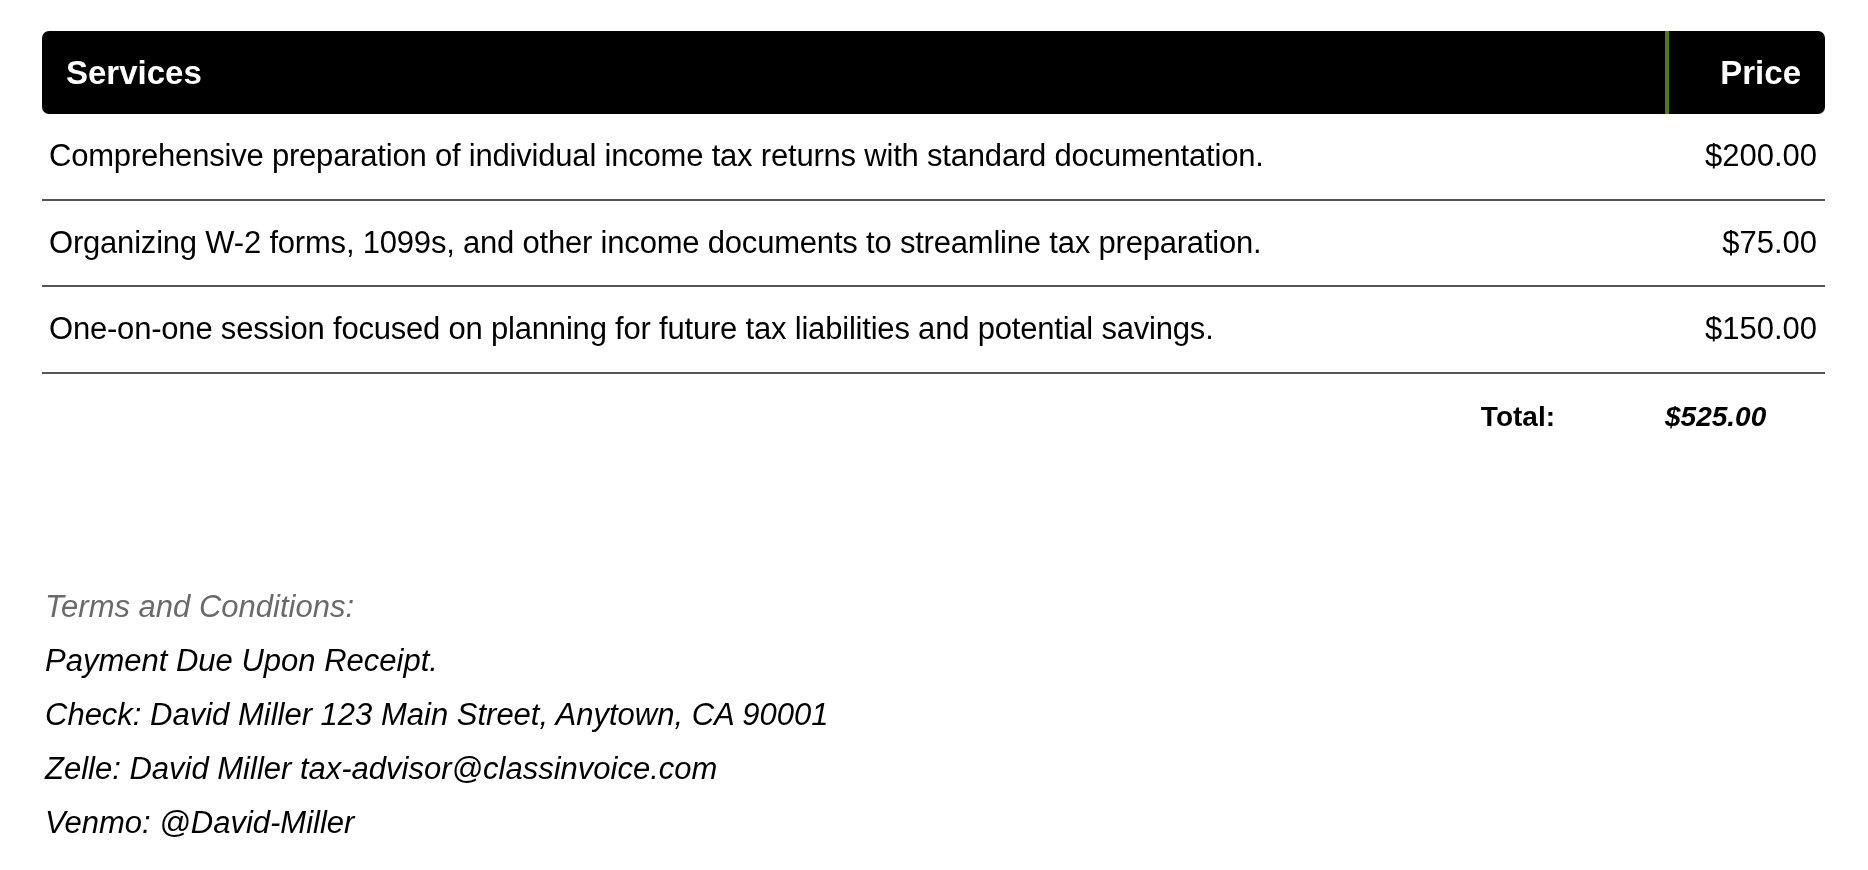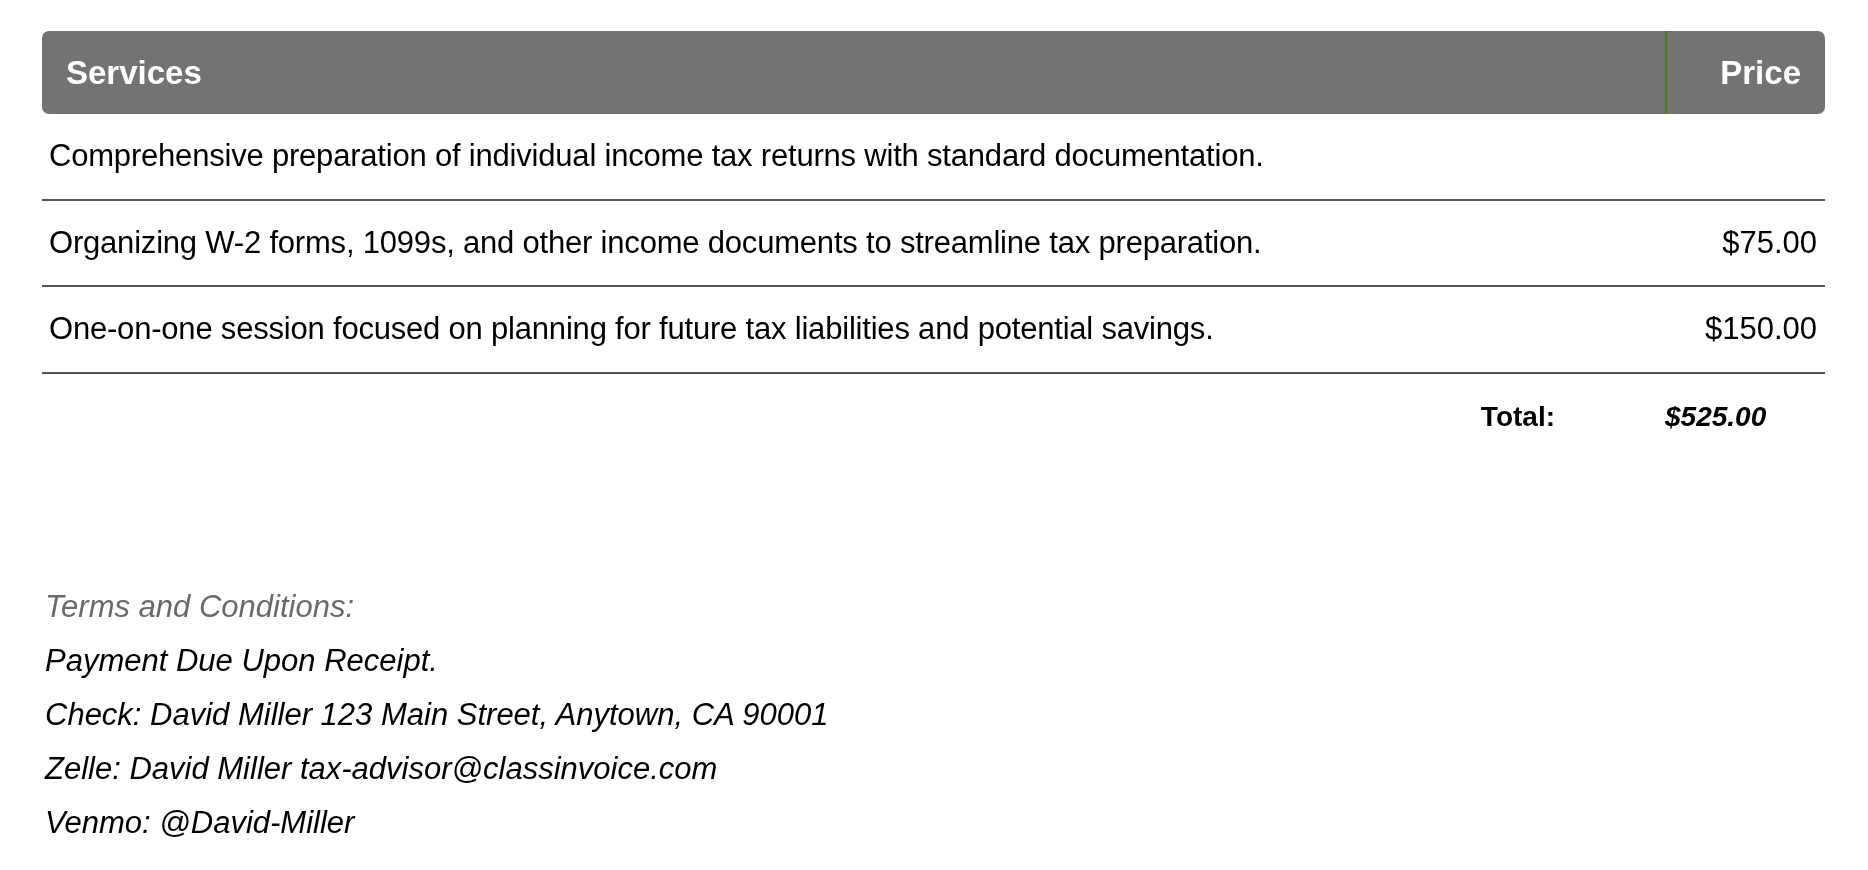--- a/index.html
+++ b/index.html
@@ -18,41 +18,41 @@
   .invoice-table {
     position: absolute;
     left: 42px;
     top: 31px;
     width: 1783px;
     border-collapse: collapse;
   }
   .table-header {
     display: flex;
     height: 83px;
-    background: #737373;
+    background: #000000;
     border-radius: 7px;
     color: #ffffff;
     font-weight: bold;
     font-size: 33px;
     align-items: stretch;
   }
   .th-services {
     flex: 1;
     display: flex;
     align-items: center;
     padding-left: 24px;
   }
   .th-price {
     width: 160px;
     display: flex;
     align-items: center;
     justify-content: flex-end;
     padding-right: 24px;
     box-sizing: border-box;
-    border-left: 2px solid #4d7c0f;
+    border-left: 4px solid #4d7c0f;
   }
   .row {
     display: flex;
     height: 86.5px;
     border-bottom: 2px solid #555555;
     box-sizing: border-box;
     align-items: center;
     font-size: 31px;
     gap: 32px;
   }
@@ -110,20 +110,21 @@
 <body>
 
 <div class="invoice-table">
   <div class="table-header">
     <div class="th-services">Services</div>
     <div class="th-price">Price</div>
   </div>
 
   <div class="row">
     <div class="desc">Comprehensive preparation of individual income tax returns with standard documentation.</div>
+    <div class="price">$200.00</div>
   </div>
   <div class="row">
     <div class="desc">Organizing W-2 forms, 1099s, and other income documents to streamline tax preparation.</div>
     <div class="price">$75.00</div>
   </div>
   <div class="row">
     <div class="desc">One-on-one session focused on planning for future tax liabilities and potential savings.</div>
     <div class="price">$150.00</div>
   </div>
 

